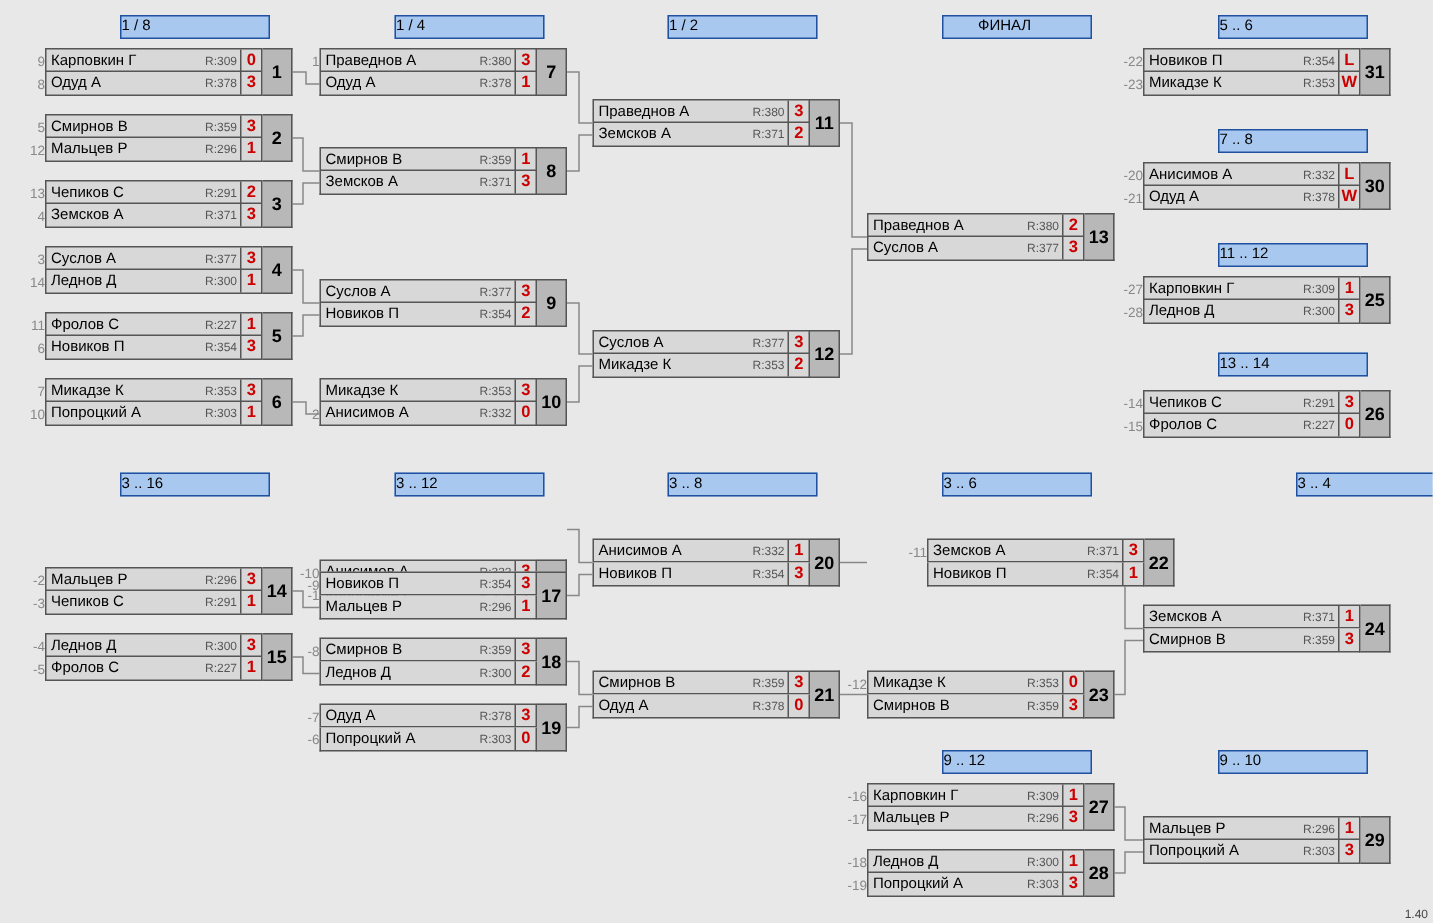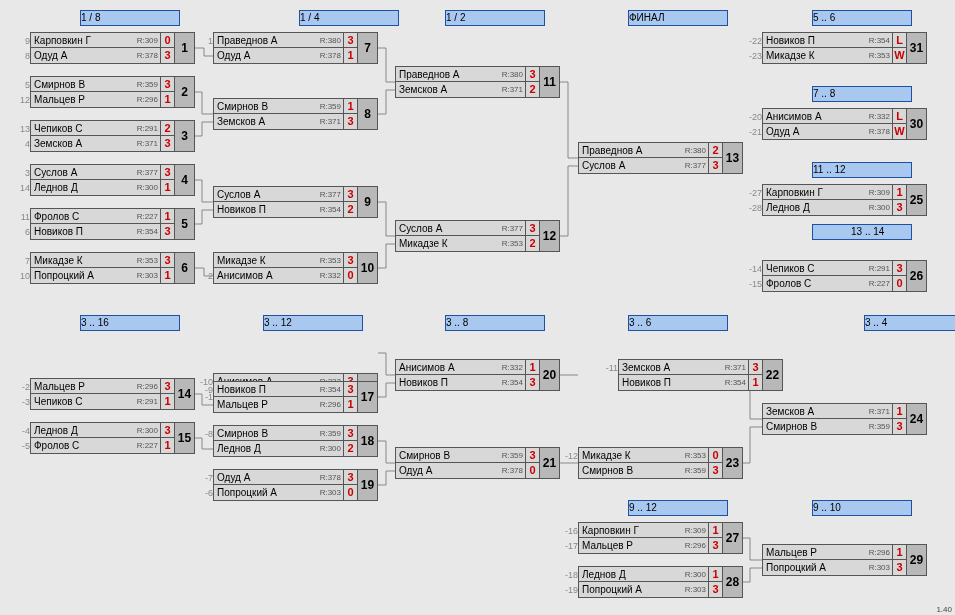--- a/index.html
+++ b/index.html
@@ -127,27 +127,27 @@
     <path d="M560,463 H578"></path>
     <path d="M743,375 H750 V419 H762"></path>
     <path d="M743,463 H750 V427 H762"></path>
     <path d="M743,538 H750 V560 H762"></path>
     <path d="M743,582 H750 V568 H762"></path>
   </svg>
 
 <div class="ver">1.40</div>
 
 <div class="col-header" style="left: 80px; top: 10px;">1 / 8</div>
-<div class="col-header" style="left: 263px; top: 10px; margin-left: 36px;">1 / 4</div>
+<div class="col-header" style="left: 263px; top: 10px;">1 / 4</div>
 <div class="col-header" style="left: 445px; top: 10px;">1 / 2</div>
-<div class="col-header" style="left: 628px; top: 10px;">ФИНАЛ</div>
+<div class="col-header" style="left: 628px; top: 10px; padding-left: 23px;">ФИНАЛ</div>
 <div class="col-header" style="left: 812px; top: 10px;">5 .. 6</div>
 <div class="col-header" style="left: 812px; top: 86px;">7 .. 8</div>
 <div class="col-header" style="left: 812px; top: 162px;">11 .. 12</div>
-<div class="col-header" style="left: 812px; top: 224px; padding-left: 38px;">13 .. 14</div>
+<div class="col-header" style="left: 812px; top: 235px;">13 .. 14</div>
 <div class="col-header" style="left: 80px; top: 315px;">3 .. 16</div>
 <div class="col-header" style="left: 263px; top: 315px;">3 .. 12</div>
 <div class="col-header" style="left: 445px; top: 315px;">3 .. 8</div>
 <div class="col-header" style="left: 628px; top: 315px;">3 .. 6</div>
 <div class="col-header" style="left: 832px; top: 315px; margin-left: 32px;">3 .. 4</div>
 <div class="col-header" style="left: 628px; top: 500px;">9 .. 12</div>
 <div class="col-header" style="left: 812px; top: 500px;">9 .. 10</div>
 <div class="match" style="left: 30px; top: 32px;">
     <div class="rows">
       <div class="row">

